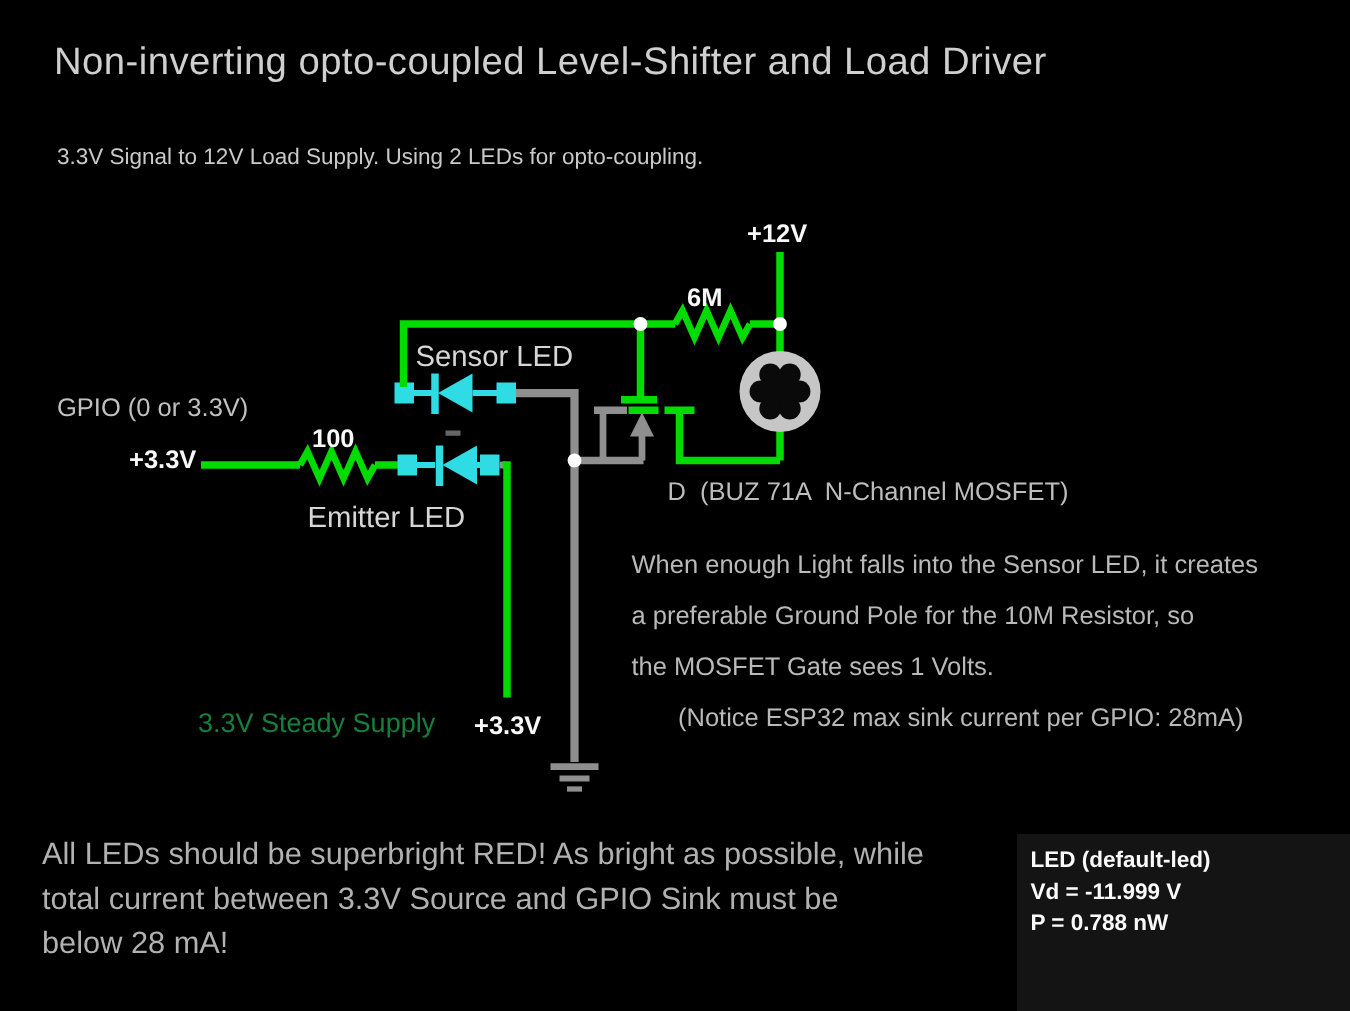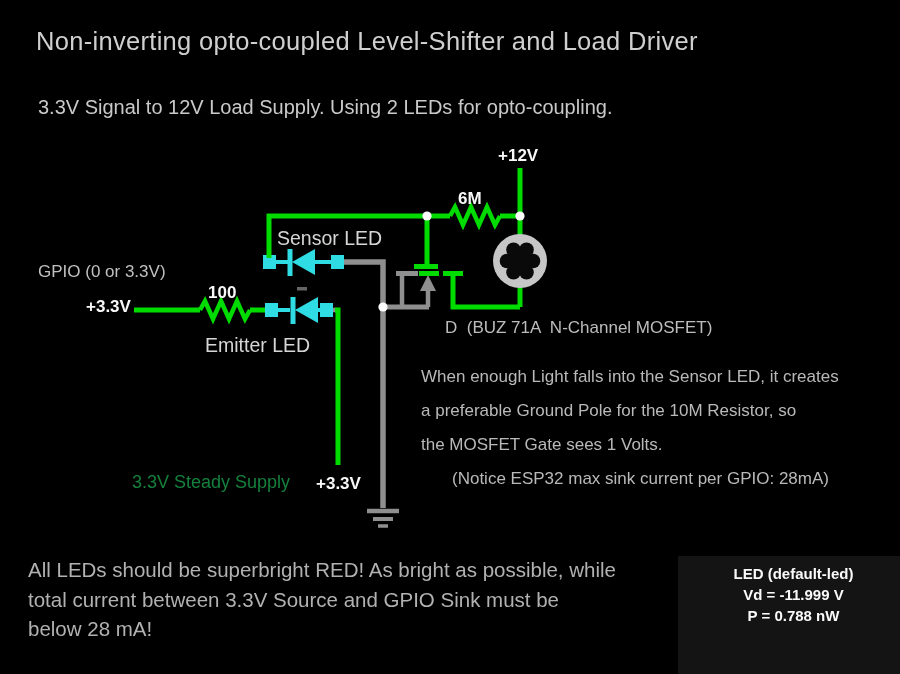--- a/index.html
+++ b/index.html
@@ -1,22 +1,22 @@
 <!DOCTYPE html>
 <html><head>
 <meta charset="utf-8">
 <style>
   html,body{margin:0;padding:0;background:#000;}
   .canvas{
     position:relative;width:900px;height:674px;background:#000;
-    font-family:"Liberation Sans",sans-serif;overflow:hidden;text-align:center;
+    font-family:"Liberation Sans",sans-serif;overflow:hidden;
   }
   .lbl{position:absolute;white-space:pre;}
   .t-title{font-size:25.5px;color:#cfcfcf;letter-spacing:0.3px;}
-  .t-sub{font-size:20px;color:#c9c9c9;}
+  .t-sub{font-size:15px;color:#c9c9c9;}
   .t-ann{font-size:17px;color:#bdbdbd;}
   .t-volt{font-size:17px;font-weight:bold;color:#f8f8f8;}
   .t-comp{font-size:19.5px;color:#d6d6d6;}
   .t-note{font-size:17px;color:#b9b9b9;}
   .t-foot{font-size:20.5px;color:#b1b1b1;}
   .svgwrap{position:absolute;left:0;top:0;width:900px;height:674px;}
   .infobox{
     position:absolute;left:678px;top:556px;width:222px;height:136px;
     background:#141414;box-sizing:border-box;padding:7px 0 0 9px;
   }

